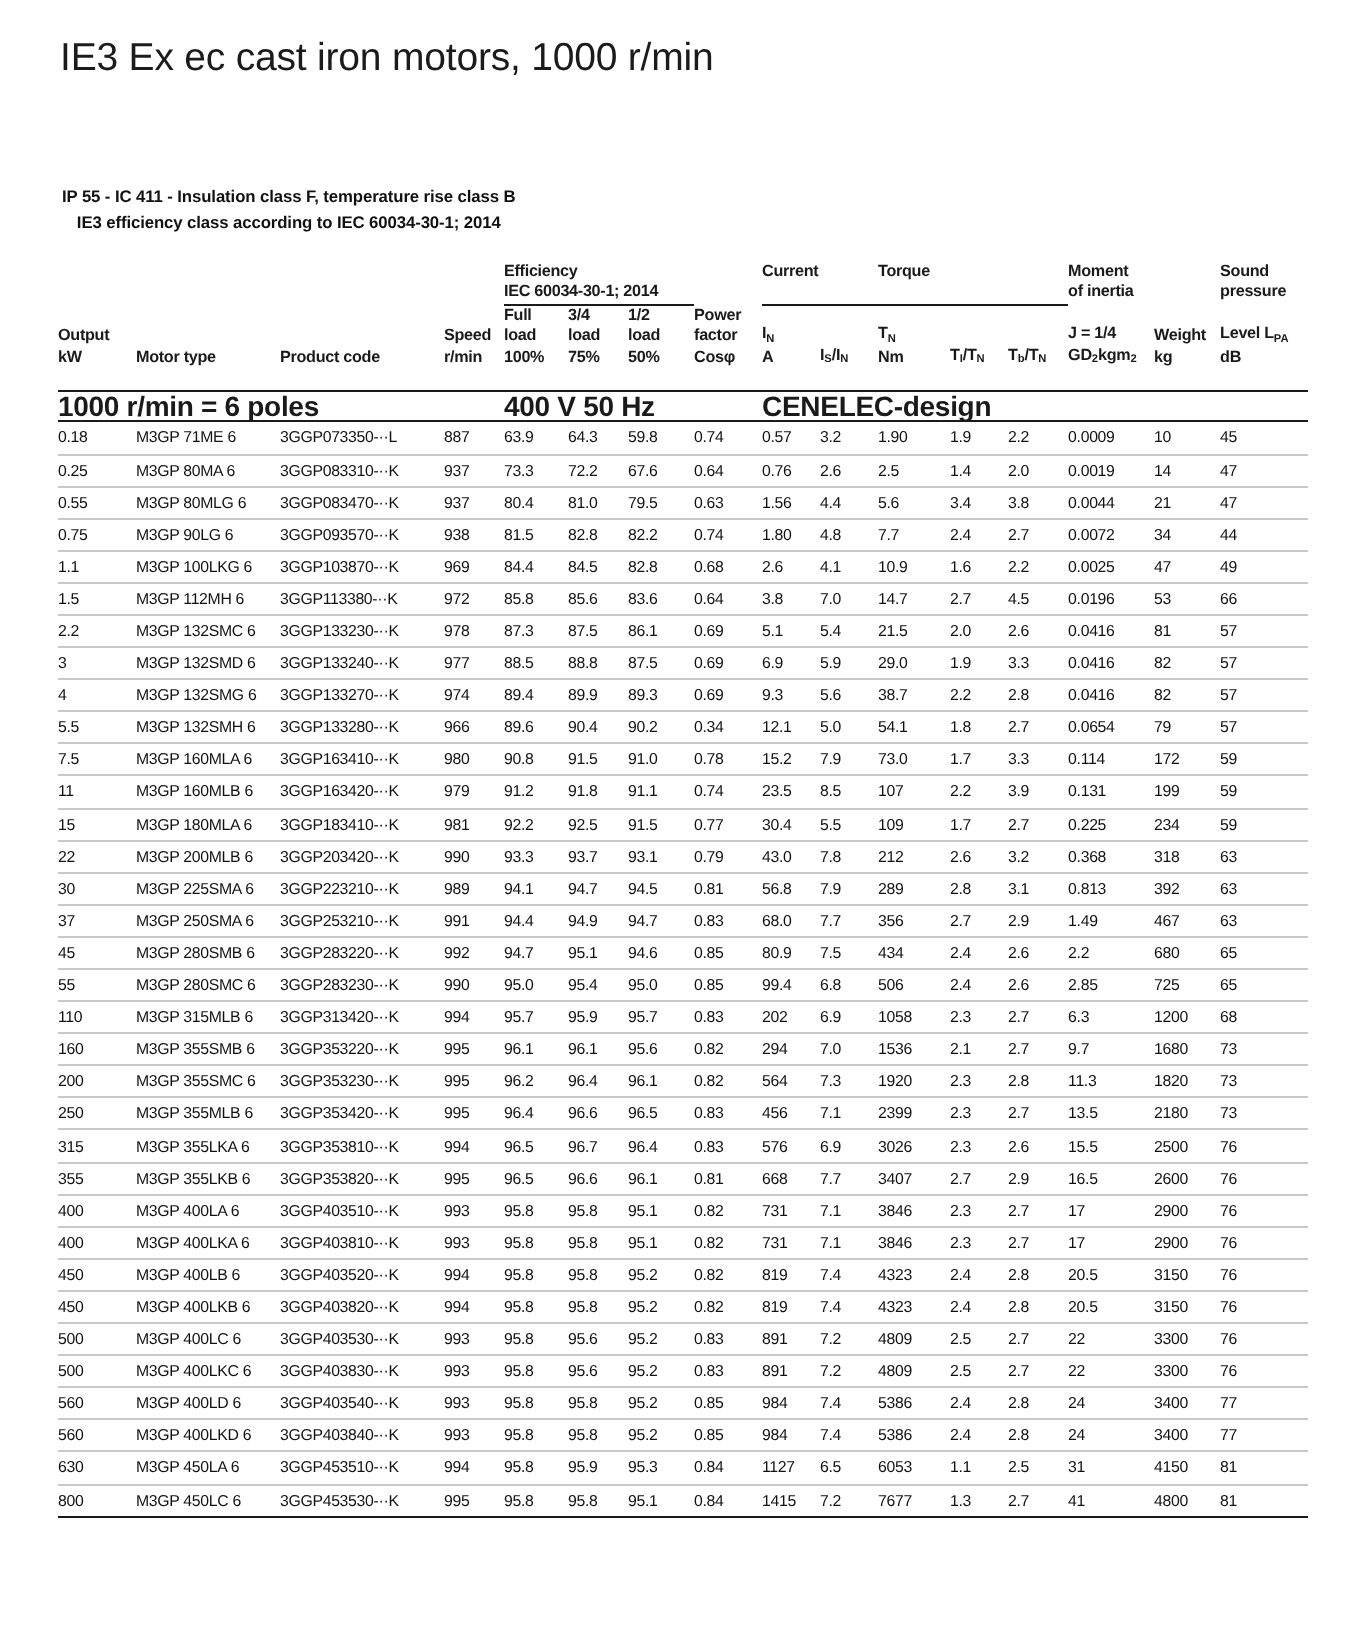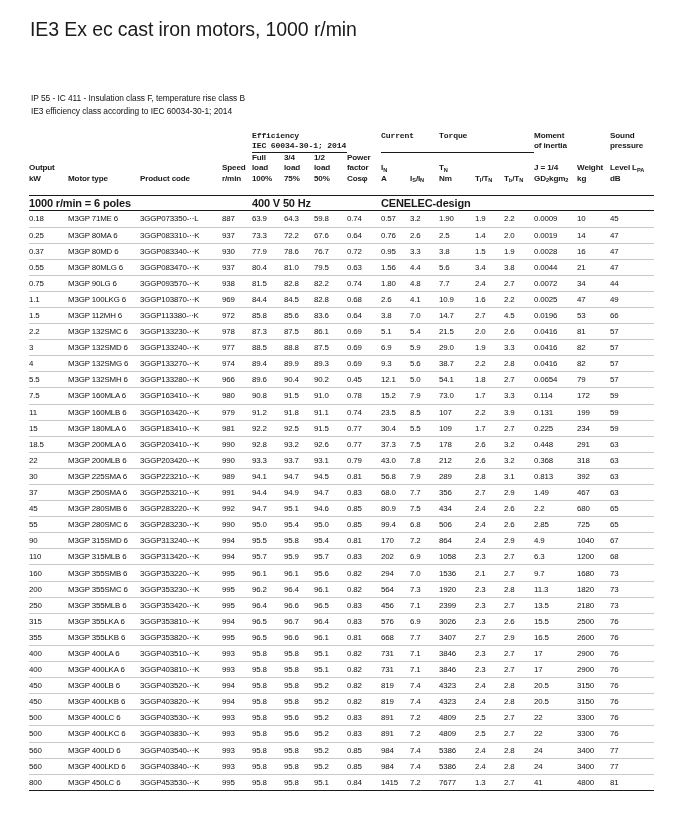--- a/index.html
+++ b/index.html
@@ -29,24 +29,25 @@
     font-weight: 400;
     letter-spacing: -0.1px;
     color: #1b1b1b;
     white-space: nowrap;
   }
   .subhead {
     position: absolute;
     left: 31px;
     top: 80px;
     font-size: 8.4px;
-    font-weight: normal;
+    font-weight: bold;
     line-height: 13.2px;
     color: #111;
     letter-spacing: -0.05px;
+    text-align: center;
   }
   .table-wrap {
     position: absolute;
     left: 29px;
     top: 119px;
     width: 625px;
   }
   table.spec {
     border-collapse: collapse;
     width: 625px;
@@ -66,33 +67,32 @@
   
   tr.grp td {
     font-weight: bold;
     font-size: 8.1px;
     padding-bottom: 0px;
     line-height: 10.4px;
     vertical-align: top;
   }
   td.grp-u {
     border-bottom: 1.1px solid #1a1a1a;
-    font-family: Liberation Mono, monospace;
   }
   
   tr.hdr td {
     font-weight: bold;
     font-size: 8.1px;
     line-height: 10.4px;
     vertical-align: bottom;
     padding-bottom: 11px;
   }
   tr.poles td {
     font-weight: bold;
-    font-size: 11px;
+    font-size: 14px;
     border-bottom: 1.2px solid #1a1a1a;
     border-top: 1.2px solid #1a1a1a;
     padding: 2.2px 0 2.2px 0;
     line-height: 10px;
   }
   tr.data td {
     border-bottom: 0.7px solid #c9c9c9;
     padding: 3.05px 0 3.05px 0;
     font-size: 7.9px;
     line-height: 9px;
@@ -278,38 +278,20 @@
             <td>0.76</td>
             <td>2.6</td>
             <td>2.5</td>
             <td>1.4</td>
             <td>2.0</td>
             <td>0.0019</td>
             <td>14</td>
             <td>47</td>
           </tr>
           <tr class="data">
-            <td>0.37</td>
-            <td>M3GP 80MD 6</td>
-            <td>3GGP083340-··K</td>
-            <td>930</td>
-            <td>77.9</td>
-            <td>78.6</td>
-            <td>76.7</td>
-            <td>0.72</td>
-            <td>0.95</td>
-            <td>3.3</td>
-            <td>3.8</td>
-            <td>1.5</td>
-            <td>1.9</td>
-            <td>0.0028</td>
-            <td>16</td>
-            <td>47</td>
-          </tr>
-          <tr class="data">
             <td>0.55</td>
             <td>M3GP 80MLG 6</td>
             <td>3GGP083470-··K</td>
             <td>937</td>
             <td>80.4</td>
             <td>81.0</td>
             <td>79.5</td>
             <td>0.63</td>
             <td>1.56</td>
             <td>4.4</td>
@@ -429,21 +411,21 @@
             <td>57</td>
           </tr>
           <tr class="data">
             <td>5.5</td>
             <td>M3GP 132SMH 6</td>
             <td>3GGP133280-··K</td>
             <td>966</td>
             <td>89.6</td>
             <td>90.4</td>
             <td>90.2</td>
-            <td>0.45</td>
+            <td>0.34</td>
             <td>12.1</td>
             <td>5.0</td>
             <td>54.1</td>
             <td>1.8</td>
             <td>2.7</td>
             <td>0.0654</td>
             <td>79</td>
             <td>57</td>
           </tr>
           <tr class="data">
@@ -494,38 +476,20 @@
             <td>30.4</td>
             <td>5.5</td>
             <td>109</td>
             <td>1.7</td>
             <td>2.7</td>
             <td>0.225</td>
             <td>234</td>
             <td>59</td>
           </tr>
           <tr class="data">
-            <td>18.5</td>
-            <td>M3GP 200MLA 6</td>
-            <td>3GGP203410-··K</td>
-            <td>990</td>
-            <td>92.8</td>
-            <td>93.2</td>
-            <td>92.6</td>
-            <td>0.77</td>
-            <td>37.3</td>
-            <td>7.5</td>
-            <td>178</td>
-            <td>2.6</td>
-            <td>3.2</td>
-            <td>0.448</td>
-            <td>291</td>
-            <td>63</td>
-          </tr>
-          <tr class="data">
             <td>22</td>
             <td>M3GP 200MLB 6</td>
             <td>3GGP203420-··K</td>
             <td>990</td>
             <td>93.3</td>
             <td>93.7</td>
             <td>93.1</td>
             <td>0.79</td>
             <td>43.0</td>
             <td>7.8</td>
@@ -602,38 +566,20 @@
             <td>99.4</td>
             <td>6.8</td>
             <td>506</td>
             <td>2.4</td>
             <td>2.6</td>
             <td>2.85</td>
             <td>725</td>
             <td>65</td>
           </tr>
           <tr class="data">
-            <td>90</td>
-            <td>M3GP 315SMD 6</td>
-            <td>3GGP313240-··K</td>
-            <td>994</td>
-            <td>95.5</td>
-            <td>95.8</td>
-            <td>95.4</td>
-            <td>0.81</td>
-            <td>170</td>
-            <td>7.2</td>
-            <td>864</td>
-            <td>2.4</td>
-            <td>2.9</td>
-            <td>4.9</td>
-            <td>1040</td>
-            <td>67</td>
-          </tr>
-          <tr class="data">
             <td>110</td>
             <td>M3GP 315MLB 6</td>
             <td>3GGP313420-··K</td>
             <td>994</td>
             <td>95.7</td>
             <td>95.9</td>
             <td>95.7</td>
             <td>0.83</td>
             <td>202</td>
             <td>6.9</td>
@@ -872,20 +818,38 @@
             <td>984</td>
             <td>7.4</td>
             <td>5386</td>
             <td>2.4</td>
             <td>2.8</td>
             <td>24</td>
             <td>3400</td>
             <td>77</td>
           </tr>
           <tr class="data">
+            <td>630</td>
+            <td>M3GP 450LA 6</td>
+            <td>3GGP453510-··K</td>
+            <td>994</td>
+            <td>95.8</td>
+            <td>95.9</td>
+            <td>95.3</td>
+            <td>0.84</td>
+            <td>1127</td>
+            <td>6.5</td>
+            <td>6053</td>
+            <td>1.1</td>
+            <td>2.5</td>
+            <td>31</td>
+            <td>4150</td>
+            <td>81</td>
+          </tr>
+          <tr class="data">
             <td>800</td>
             <td>M3GP 450LC 6</td>
             <td>3GGP453530-··K</td>
             <td>995</td>
             <td>95.8</td>
             <td>95.8</td>
             <td>95.1</td>
             <td>0.84</td>
             <td>1415</td>
             <td>7.2</td>

